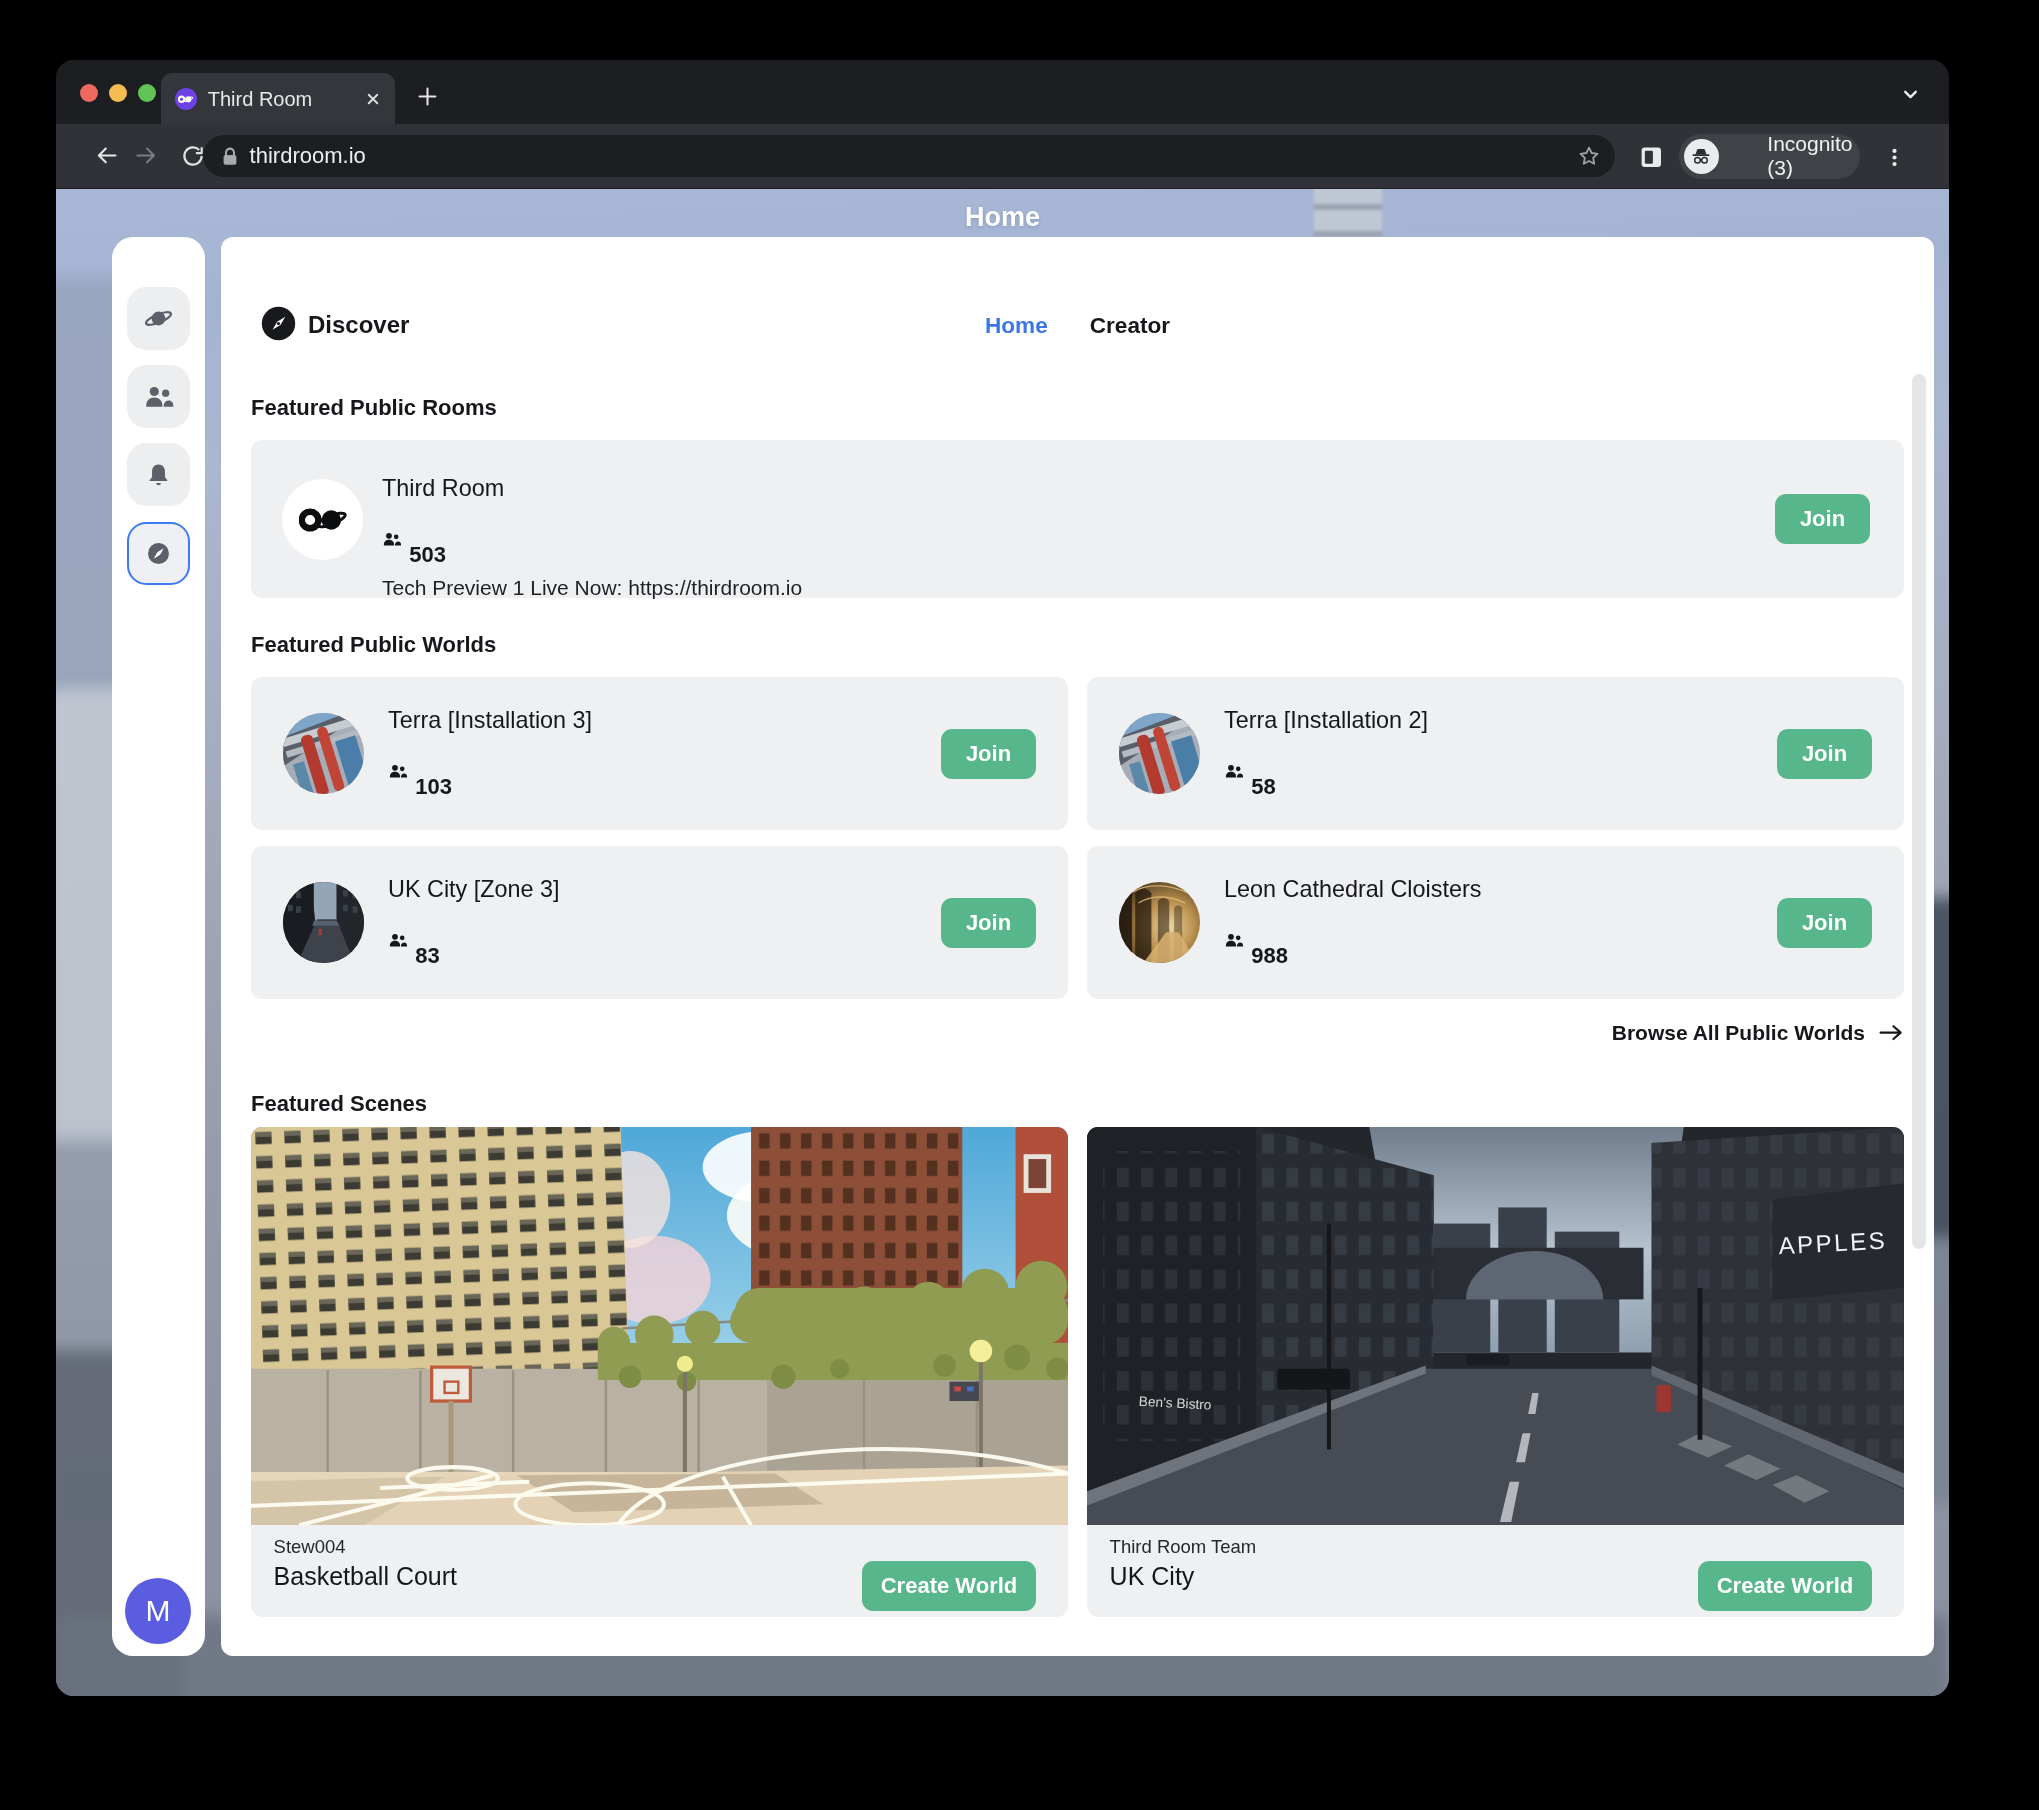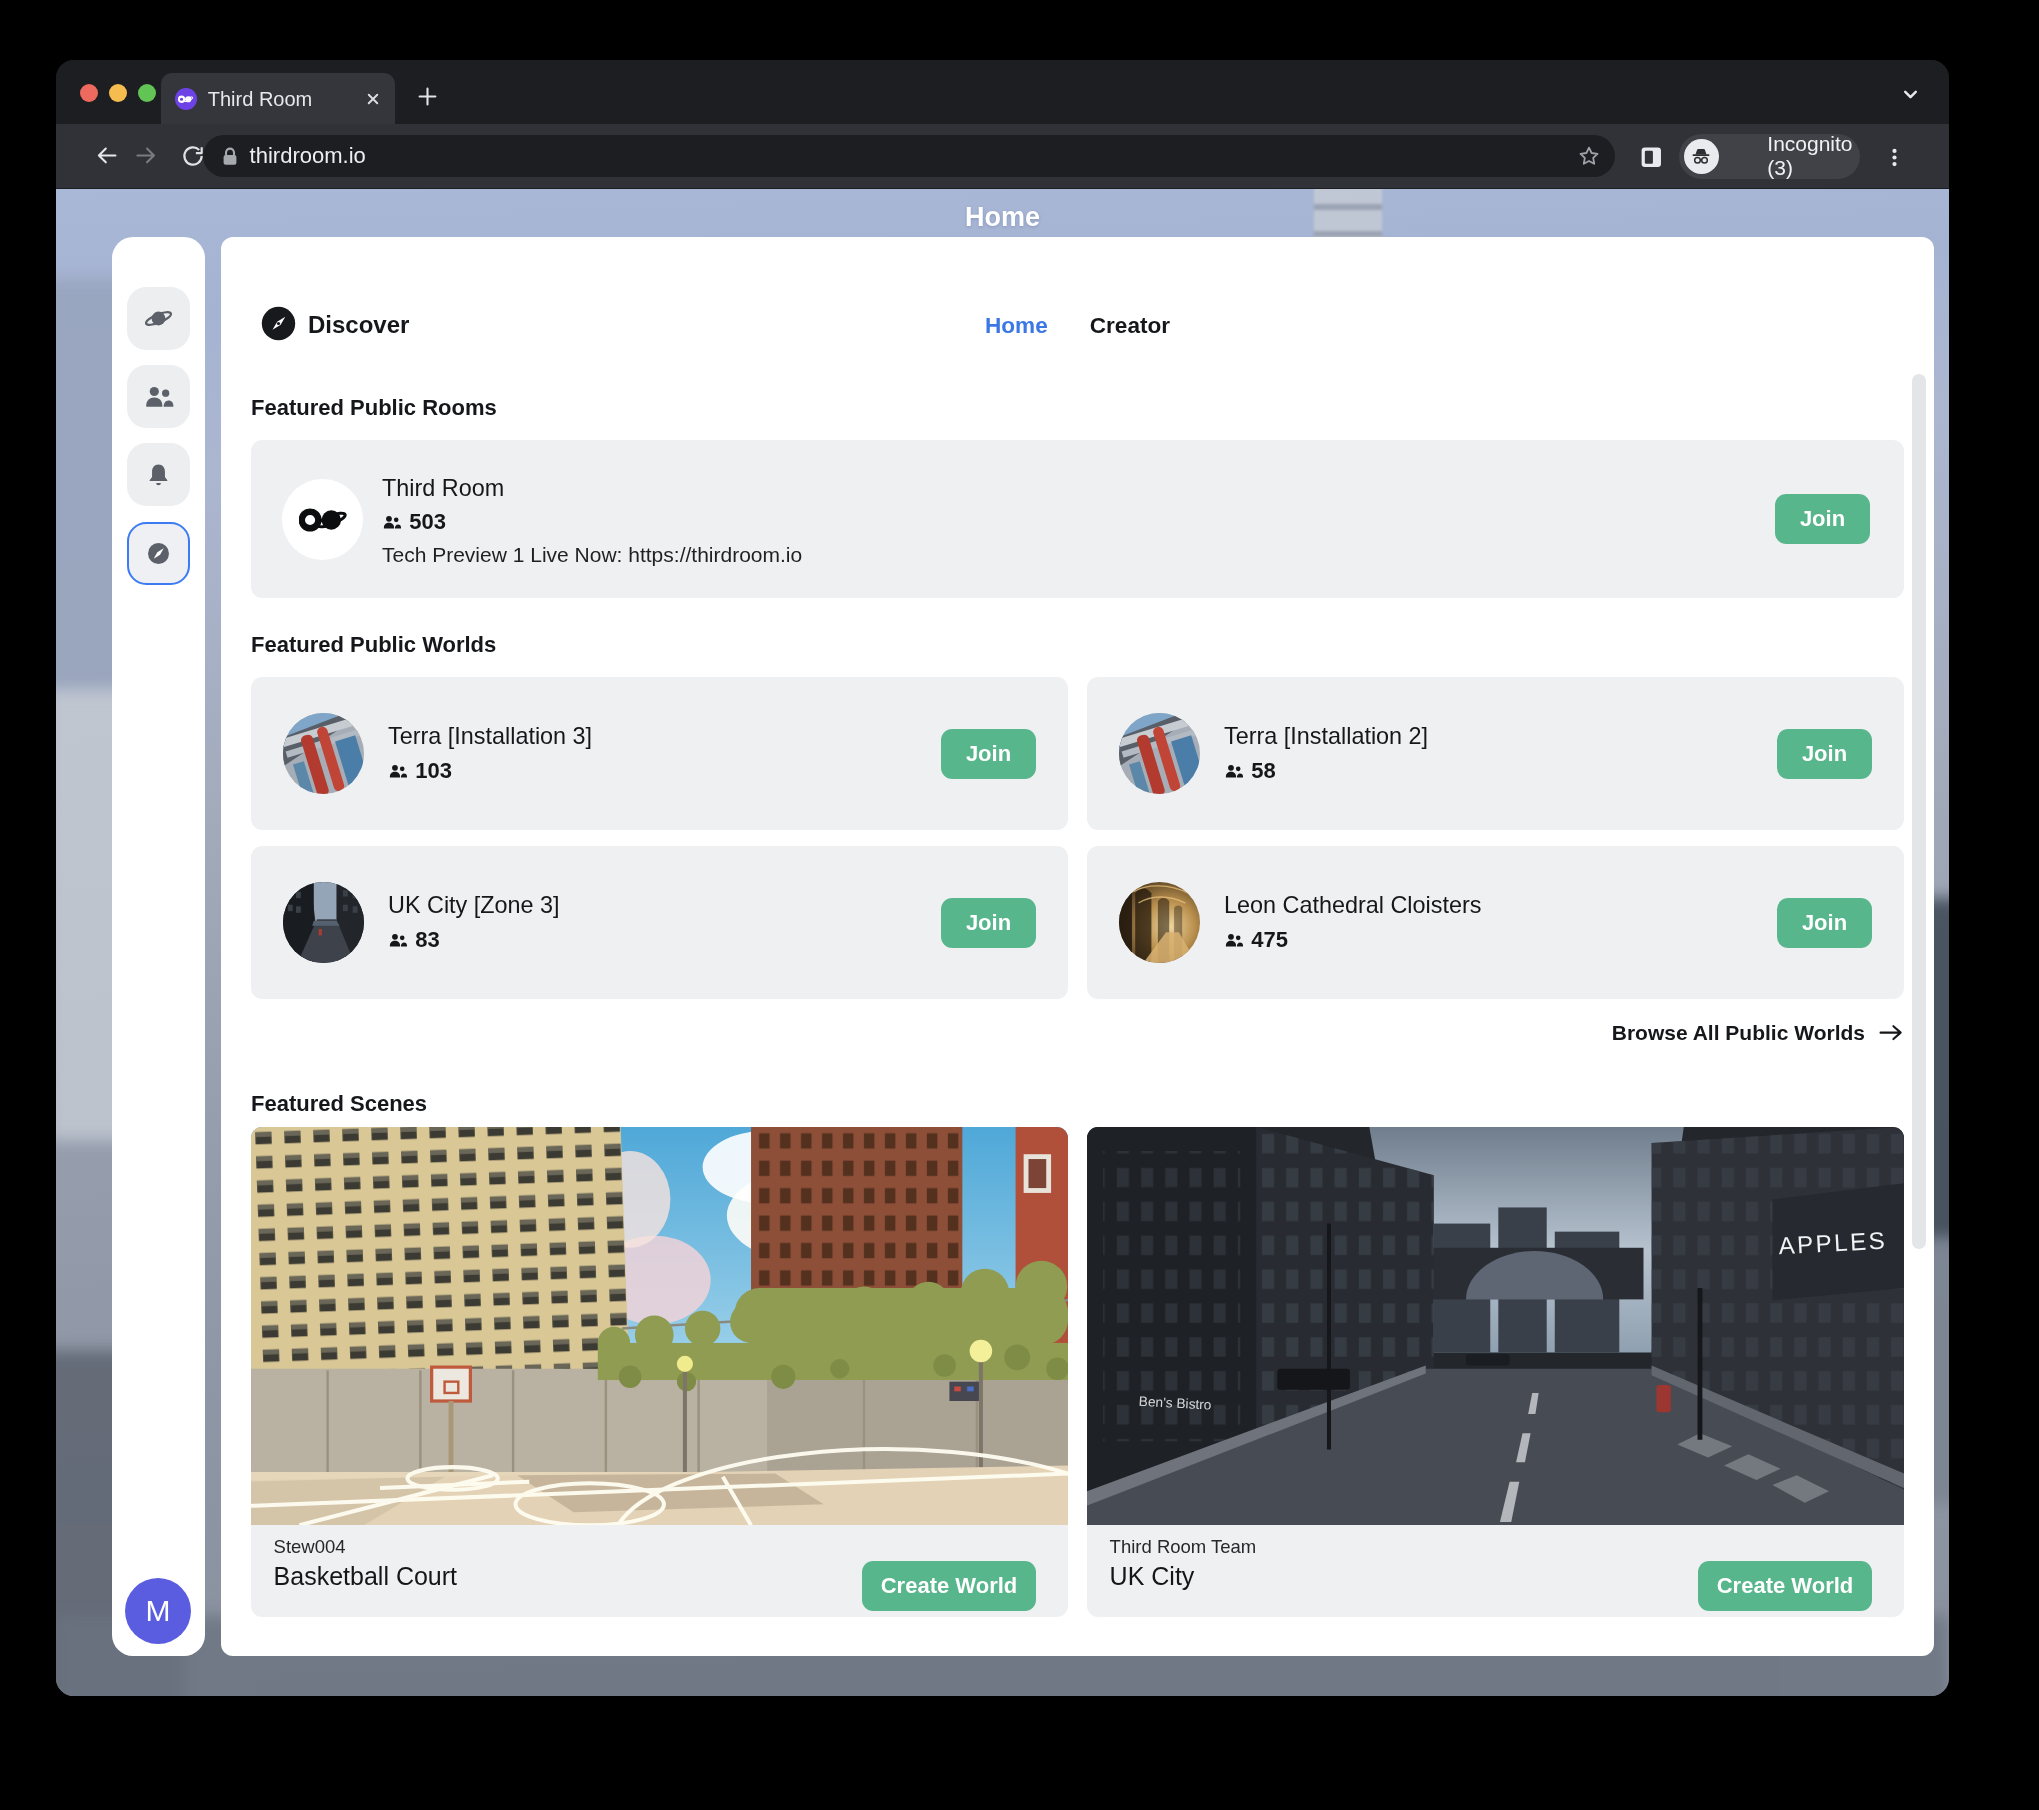--- a/index.html
+++ b/index.html
@@ -89,21 +89,21 @@
   .scroll-thumb { right:8px; top:137px; width:14.5px; height:875px; background:#e4e5e7; border-radius:7.3px; }
 
   .section-h { left:30px; font-size:22px; font-weight:700; color:#15171a; }
 
   .room-card { left:30px; top:203px; width:1653px; height:158px; background:#eff0f2; border-radius:11.3px; }
   .room-avatar { left:31px; top:39px; width:81px; height:81px; border-radius:50%; background:#fff;
     display:flex; align-items:center; justify-content:center; }
   .card-text { display:flex; flex-direction:column; }
   .card-title { font-size:23.4px; font-weight:500; color:#15171a; }
   .member-row { display:flex; align-items:center; gap:8px; margin-top:7.3px; }
-  .member-count { font-size:22px; font-weight:700; color:#15171a; }
+  .member-count { font-size:22px; font-weight:700; color:#15171a;margin-top:33px; }
   .room-desc { font-size:21px; color:#1e2024; margin-top:7.3px; }
 
   .btn-green {
     background:#57b68b; color:#fff; border-radius:11.3px; border:none;
     display:flex; align-items:center; justify-content:center;
     font-size:22px; font-weight:600; font-family:"Liberation Sans",sans-serif;
   }
   .join-btn { right:34px; top:54px; width:95px; height:50px; }
   .world-card .join-btn { right:32px; top:52px; }
 
@@ -431,21 +431,21 @@
             </g>
             <polygon points="30,100 58,62 74,62 96,100" fill="#d9b271" opacity=".85"></polygon>
           </svg>
         </div>
         <div class="abs card-text world-text">
           <span class="card-title">Leon Cathedral Cloisters</span>
           <span class="member-row">
             <svg width="19.3" height="18" viewBox="0 0 36 32" style="color:#15171a">
                 <use href="#sym-people"></use>
               </svg>
-            <span class="member-count">475</span>
+            <span class="member-count">988</span>
           </span>
         </div>
         <button class="abs btn-green join-btn">Join</button>
       </div>
 
       <div class="abs browse-row">
         <span class="browse-label">Browse All Public Worlds</span>
         <svg width="26" height="19.3" viewBox="0 0 32 24">
           <path d="M3 12h25M19 4l9 8-9 8" stroke="#15171a" stroke-width="2.6" fill="none" stroke-linecap="round" stroke-linejoin="round"></path>
         </svg>

